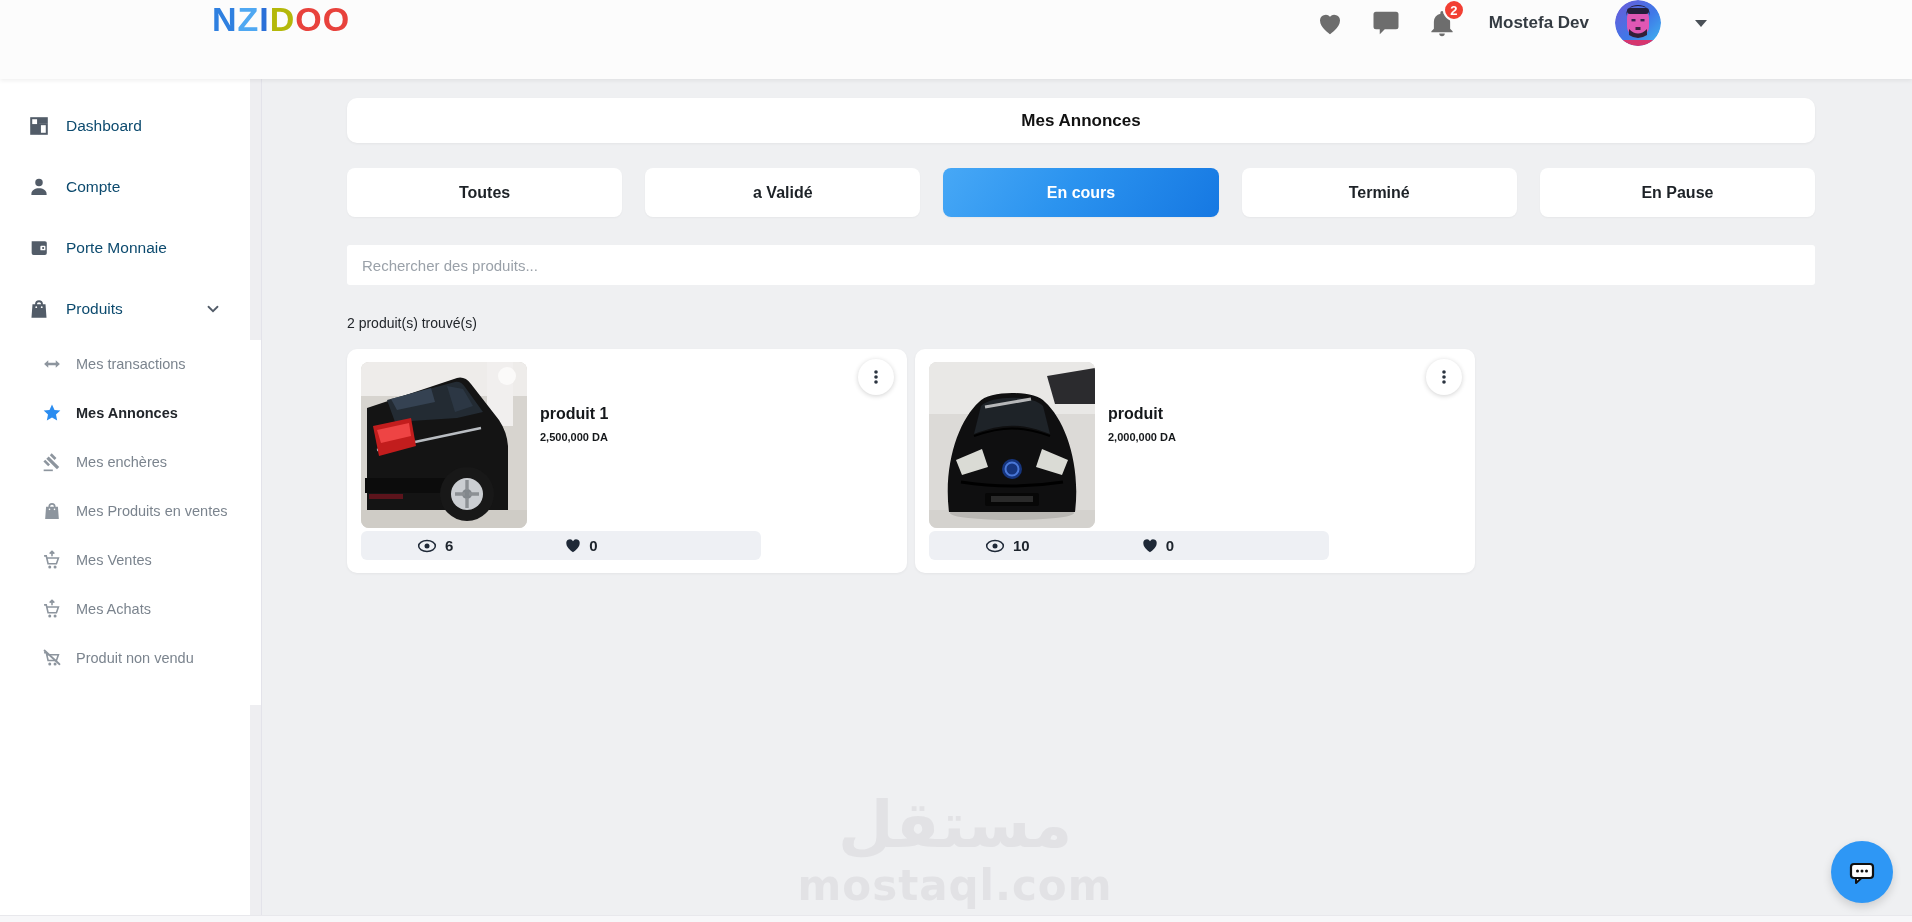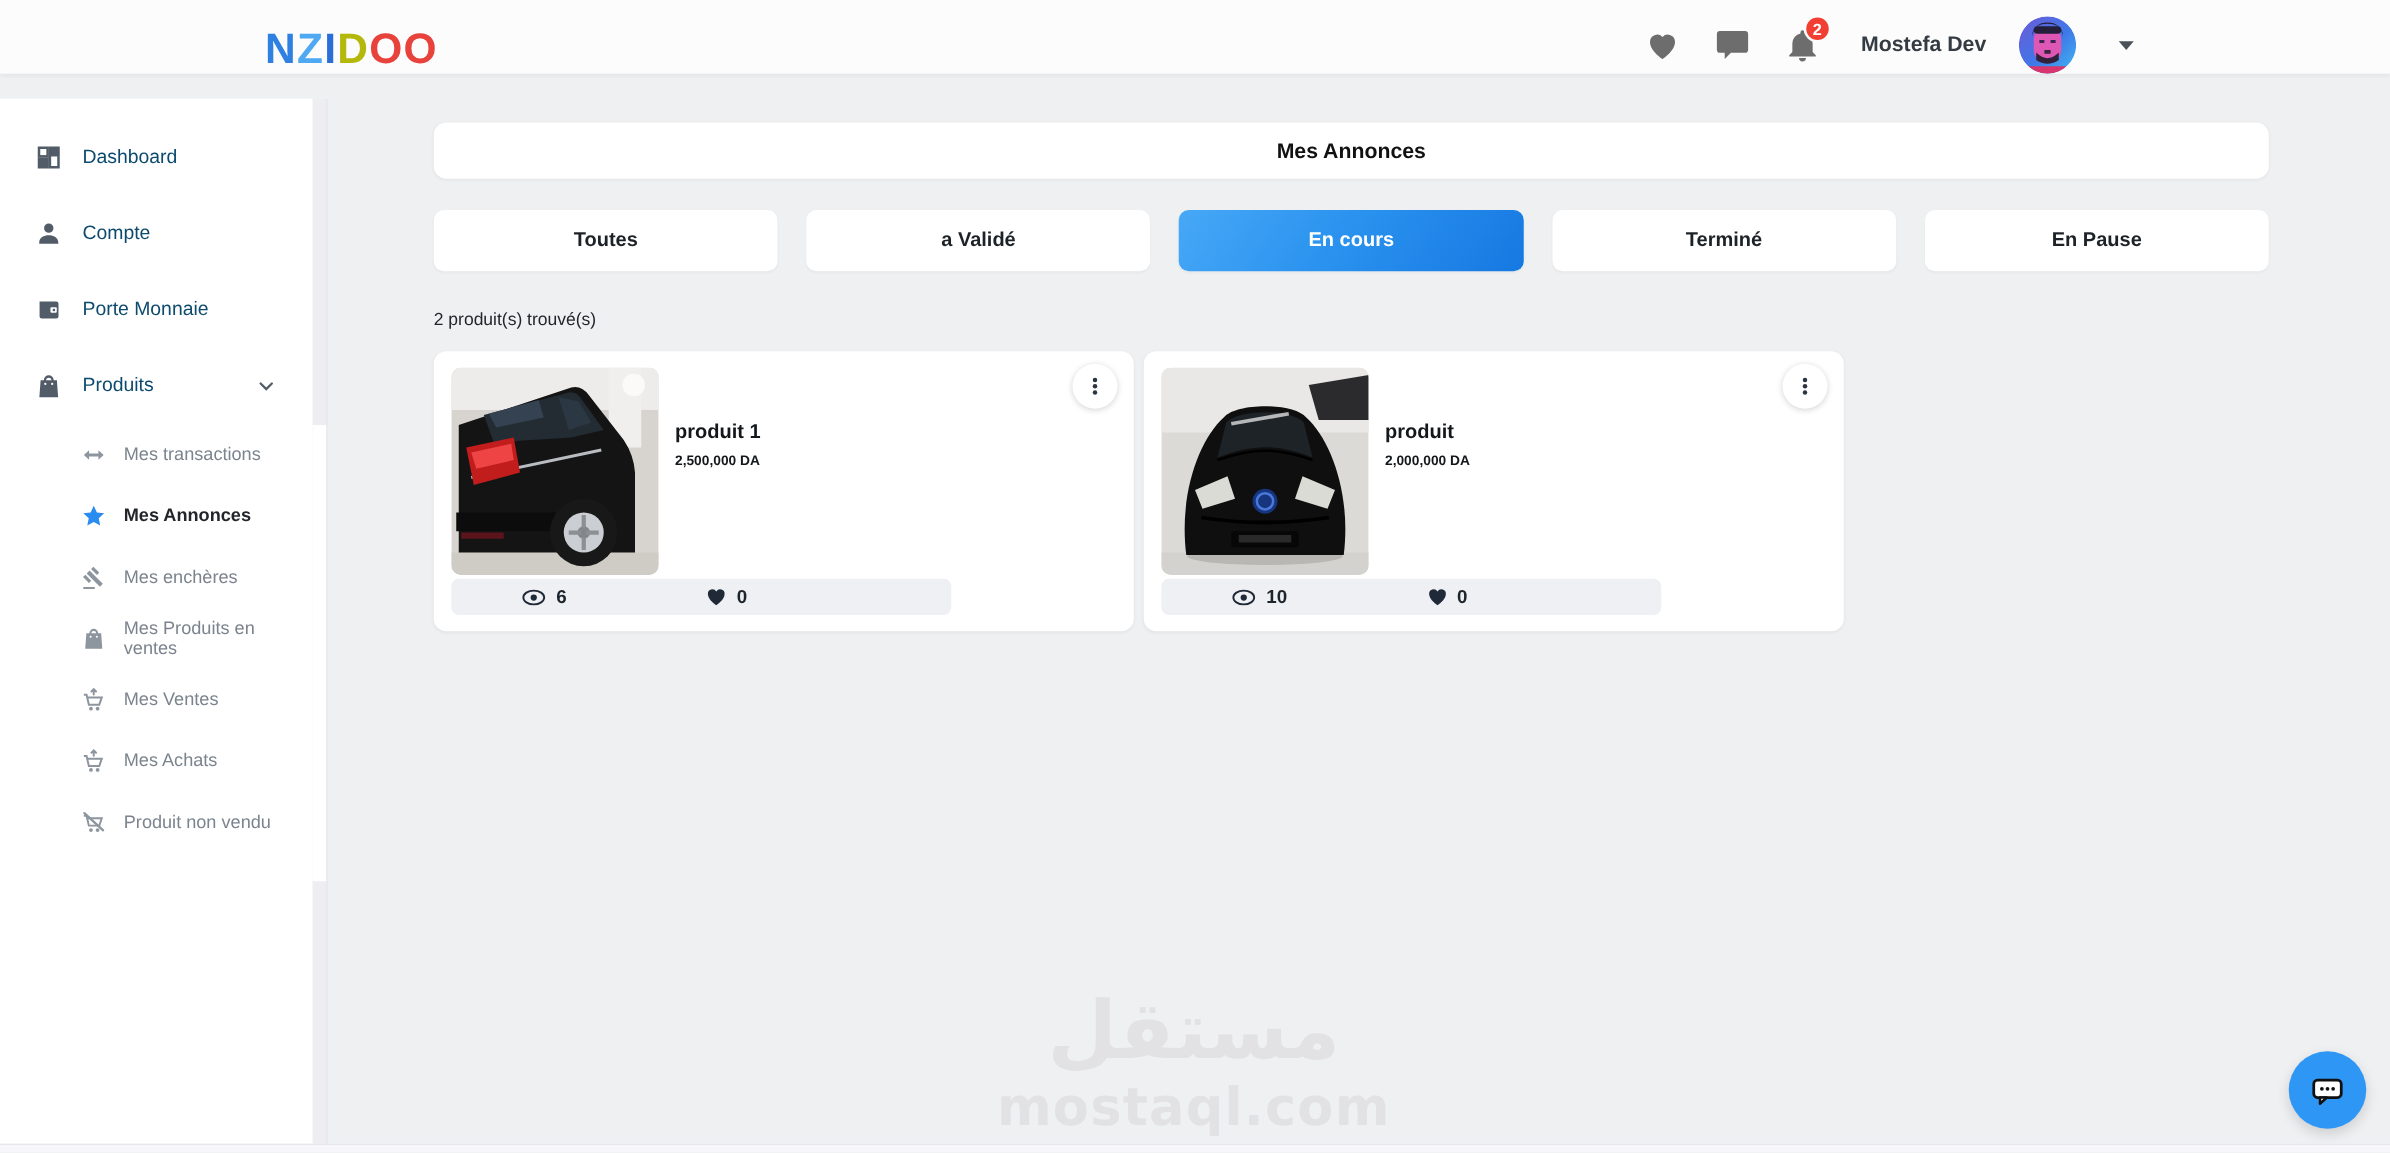--- a/index.html
+++ b/index.html
@@ -5,23 +5,23 @@
   * { margin:0; padding:0; box-sizing:border-box; }
   html,body { width:1912px; height:922px; }
   body {
     position:relative; overflow:hidden;
     background:#eff0f2;
     font-family:"Liberation Sans", sans-serif;
     color:#23282e;
   }
   
   .header {
-    position:absolute; left:0; top:0; width:1912px; height:59px;
+    position:absolute; left:0; top:0; width:1912px; height:79px;
     background:#fcfcfc; box-shadow:0 2px 4px rgba(0,0,0,.06);
-    display:flex; align-items:flex-end; z-index:20;
+    display:flex; align-items:flex-start; z-index:20;
   }
   .logo { margin-left:212px; font-size:34px; font-weight:bold; letter-spacing:1px; cursor:pointer; }
   .logo span { display:inline-block; }
   .logo .l-n { color:#2f80e0; }
   .logo .l-z { color:#4fa8f2; }
   .logo .l-i { color:#2a6fd8; }
   .logo .l-d { color:#b4b80a; }
   .logo .l-o { color:#e8423c; }
   .hdr-right { margin-left:auto; margin-right:205px; display:flex; align-items:center; gap:26px; }
   .hdr-icon { width:30px; height:30px; cursor:pointer; position:relative; }
@@ -41,21 +41,21 @@
     background:#ffffff; padding-top:16px; z-index:10;
   }
   .nav-item {
     height:61px; display:flex; align-items:center; gap:16px;
     padding-left:28px; color:#0c4a6e; font-size:15.5px; cursor:pointer;
   }
   .nav-item svg { width:22px; height:22px; flex:0 0 auto; }
   .nav-item .chev { margin-left:auto; margin-right:28px; width:18px; height:18px; }
   .sub-item {
     height:49px; display:flex; align-items:center; gap:14px;
-    padding-left:65px; color:#7b848e; font-size:14.5px; cursor:pointer;
+    padding-left:42px; color:#7b848e; font-size:14.5px; cursor:pointer;
   }
   .sub-item svg { width:20px; height:20px; flex:0 0 auto; }
   .sub-item.active { color:#22262b; font-weight:bold; }
   
   .side-scroll {
     position:absolute; left:250px; top:79px; width:12px; height:836px;
     background:#eeeef1; border-right:1px solid #e3e3ea; z-index:9;
   }
   .side-scroll .thumb { position:absolute; left:0; top:261px; width:11px; height:365px; background:#ffffff; }
   .bottom-scroll {
@@ -297,20 +297,21 @@
   </div>
 
   <div class="tabs">
     <button class="tab">Toutes</button>
     <button class="tab">a Validé</button>
     <button class="tab active">En cours</button>
     <button class="tab">Terminé</button>
     <button class="tab">En Pause</button>
   </div>
 
+  <input class="search" type="text" placeholder="Rechercher des produits..." style="">
 
   <div class="results">2 produit(s) trouvé(s)</div>
 
   <div class="cards">
 
     <div class="card">
       <div class="photo">
         <svg viewBox="0 0 166 166">
           <rect width="166" height="166" fill="#d7d4cf"></rect>
           <rect width="166" height="34" fill="#eeecea"></rect>

